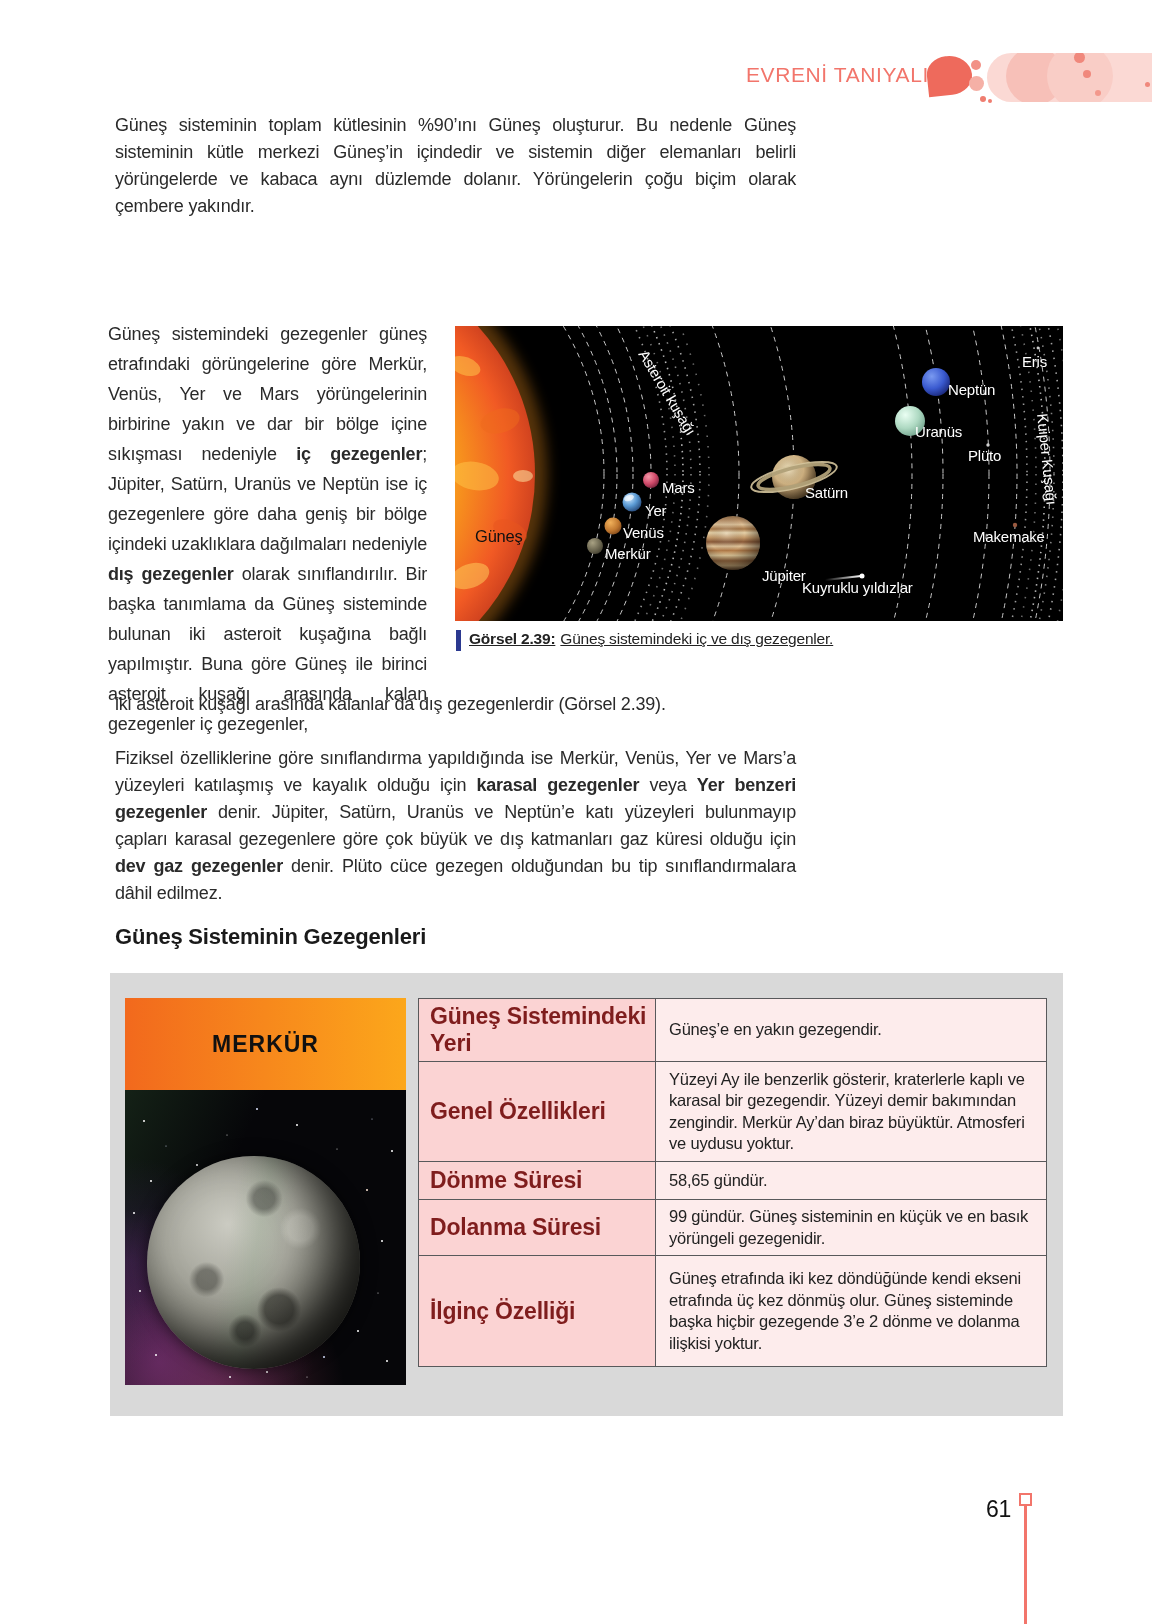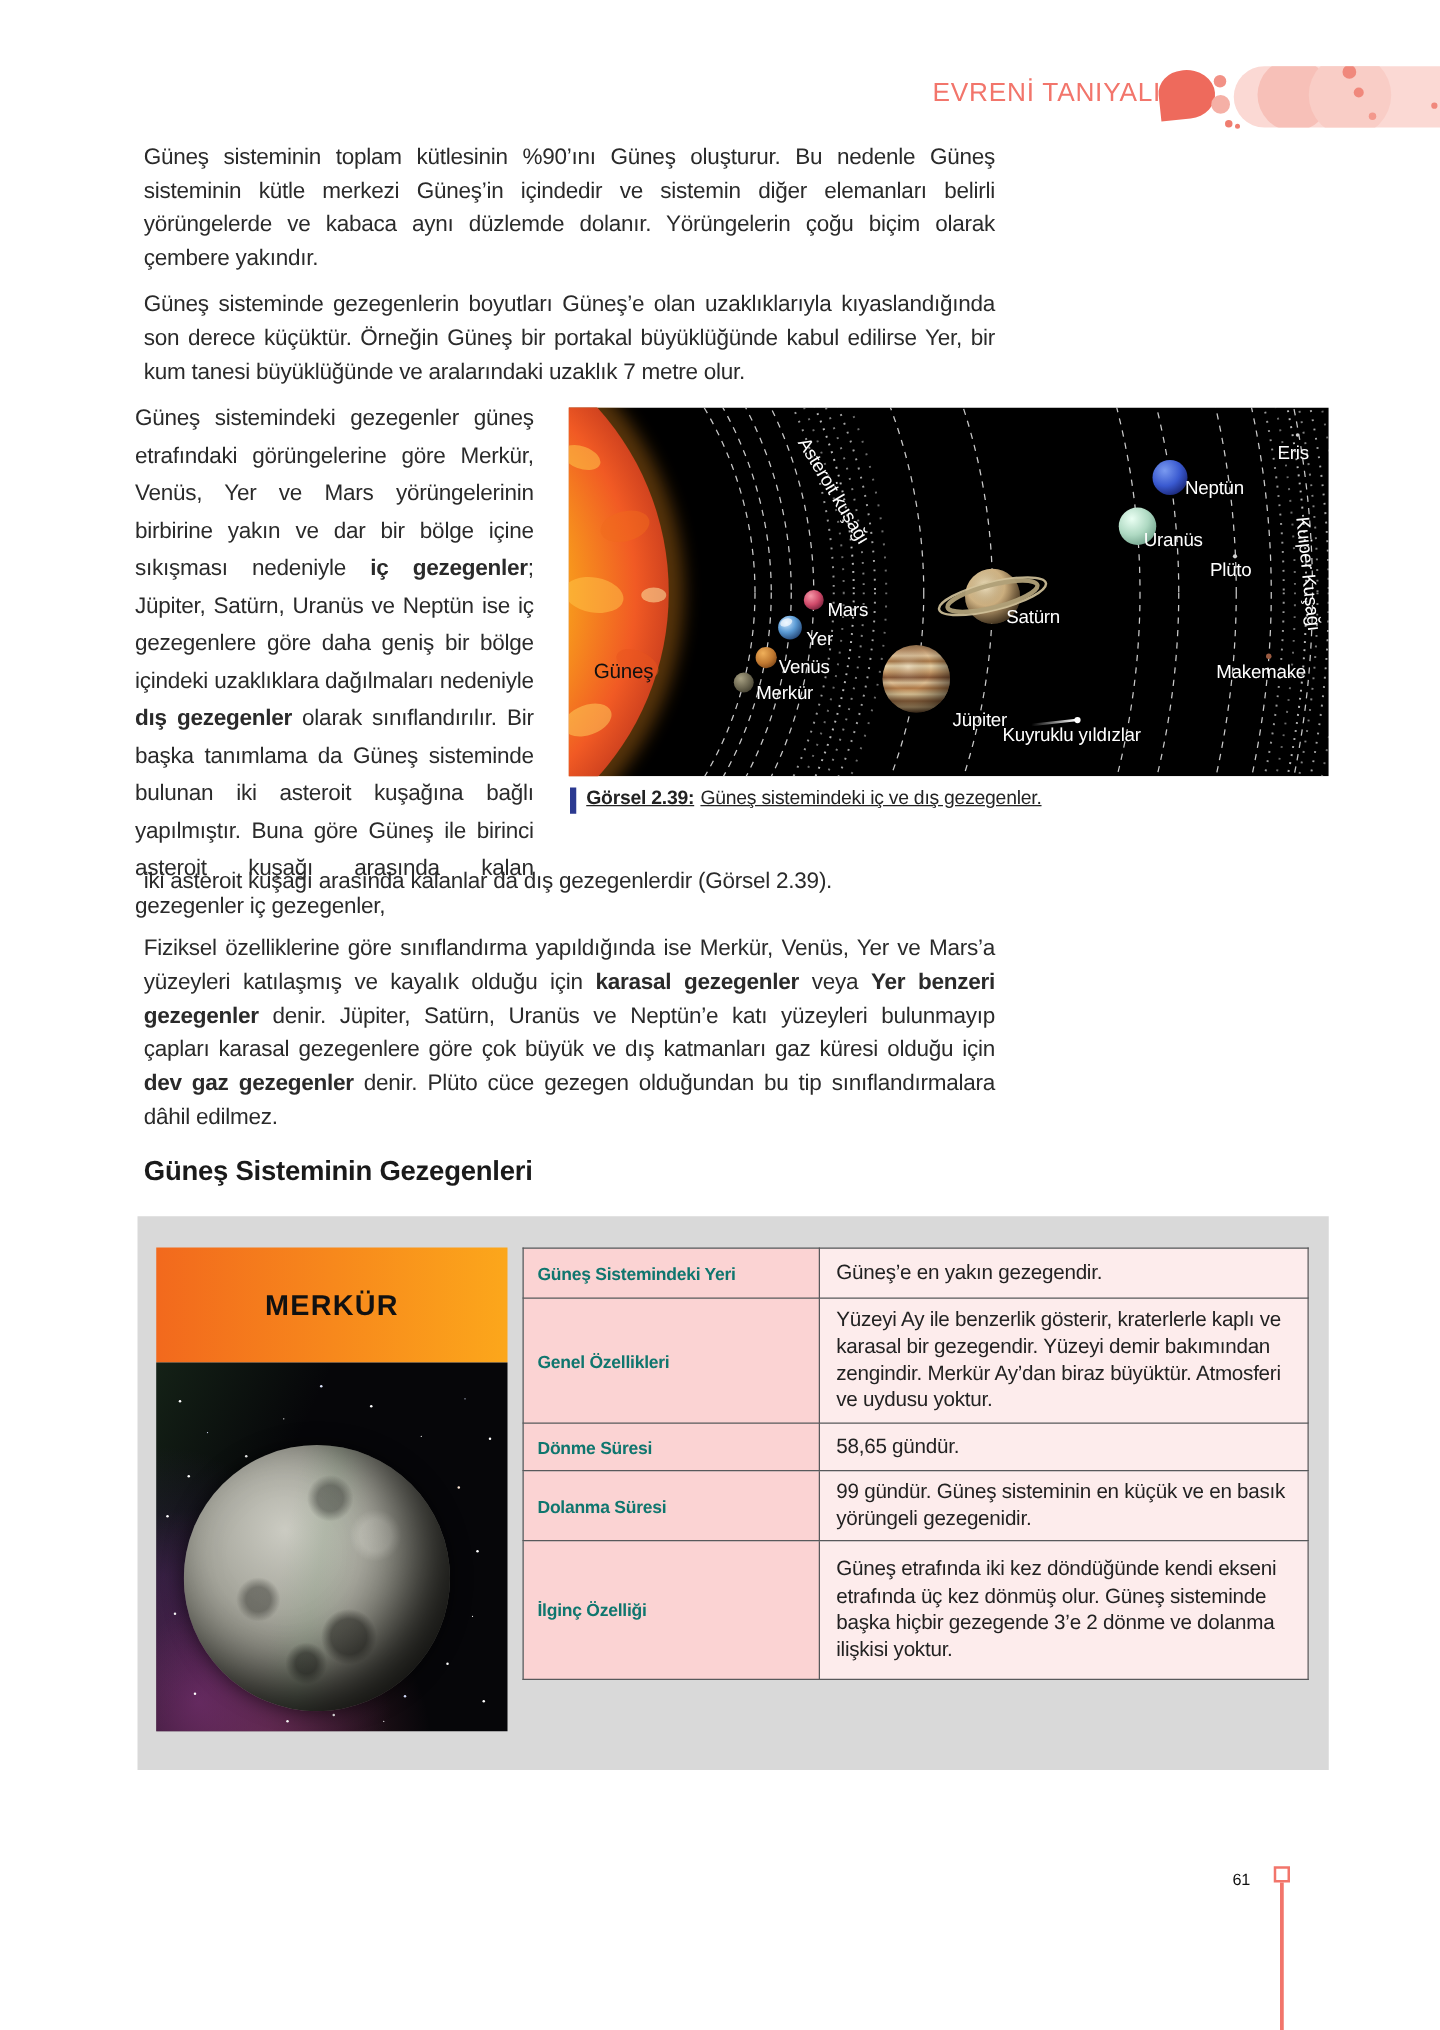--- a/index.html
+++ b/index.html
@@ -82,29 +82,29 @@
              252px 202px 0 -.5px #fff, 256px 150px 0 0 #fff, 241px 99px 0 0 #ffe9d9,
              211px 58px 0 -.5px #fff, 171px 34px 0 0 #fff, 131px 18px 0 0 #dfe6ff,
              101px 44px 0 -.5px #fff, 71px 74px 0 0 #fff, 141px 281px 0 0 #fff,
              181px 286px 0 -.5px #fff, 261px 270px 0 0 #fff, 266px 60px 0 0 #fff,
              246px 28px 0 -.5px #dfe6ff, 104px 286px 0 0 #fff, 30px 264px 0 0 #fff,
              8px 122px 0 0 #fff; }
 
   
   .info-table { position:absolute; left:418px; top:998px; border-collapse:collapse; table-layout:fixed; }
   .info-table td { border:1.5px solid #58595b; vertical-align:middle; }
-  .info-table .lbl { width:237px; background:#fbd3d3; font-weight:700; font-size:14px;
-                     padding:4px 6px 4px 11px; color:#0f766e; }
+  .info-table .lbl { width:237px; background:#fbd3d3; font-weight:700; font-size:23px;
+                     padding:4px 6px 4px 11px; color:#7f1d1d; }
   .info-table .val { width:391px; background:#fdecec; font-size:16.5px; line-height:21.5px;
                      padding:5px 8px 5px 13px; color:#222; }
   .r1 { height:40px; } .r2 { height:100px; } .r3 { height:38px; }
   .r4 { height:56px; } .r5 { height:42px; } .r6 { height:111px; }
 
   
-  .page-num { position:absolute; left:986px; top:1496px; font-size:13px; color:#111; }
+  .page-num { position:absolute; left:986px; top:1496px; font-size:23px; color:#111; }
   .pin-square { position:absolute; left:1019px; top:1493px; width:13px; height:13px;
                 border:2.5px solid #f2756b; background:#fff; }
   .pin-line { position:absolute; left:1024px; top:1506px; width:3px; height:118px; background:#f2756b; }
 </style>
 </head>
 <body>
 
 <div class="page">
 
   <div class="unit-title">EVRENİ TANIYALIM</div>
@@ -116,21 +116,20 @@
   <div class="decor-band">
     <div class="c band-c1"></div>
     <div class="c band-c2"></div>
     <div class="c band-d1"></div>
     <div class="c band-d2"></div>
     <div class="c band-d3"></div>
     <div class="c band-d4"></div>
   </div>
 
   <div class="para p1">Güneş sisteminin toplam kütlesinin %90’ını Güneş oluşturur. Bu nedenle Güneş sisteminin kütle merkezi Güneş’in içindedir ve sistemin diğer elemanları belirli yörüngelerde ve kabaca aynı düzlemde dolanır. Yörüngelerin çoğu biçim olarak çembere yakındır.</div>
-  <div class="para p2">Güneş sisteminde gezegenlerin boyutları Güneş’e olan uzaklıklarıyla kıyaslandığında son derece küçüktür. Örneğin Güneş bir portakal büyüklüğünde kabul edilirse Yer, bir kum tanesi büyüklüğünde ve aralarındaki uzaklık 7 metre olur.</div>
   <div class="para p3"><span>Güneş sistemindeki gezegenler güneş etrafındaki görüngelerine göre Merkür, Venüs, Yer ve Mars yörüngelerinin birbirine yakın ve dar bir bölge içine sıkışması nedeniyle </span><span class="seg-b">iç gezegenler</span><span>; Jüpiter, Satürn, Uranüs ve Neptün ise iç gezegenlere göre daha geniş bir bölge içindeki uzaklıklara dağılmaları nedeniyle </span><span class="seg-b">dış gezegenler</span><span> olarak sınıflandırılır. Bir başka tanımlama da Güneş sisteminde bulunan iki asteroit kuşağına bağlı yapılmıştır. Buna göre Güneş ile birinci asteroit kuşağı arasında kalan gezegenler iç gezegenler,</span></div>
   <div class="para p3cont">iki asteroit kuşağı arasında kalanlar da dış gezegenlerdir (Görsel 2.39).</div>
   <div class="para p4"><span>Fiziksel özelliklerine göre sınıflandırma yapıldığında ise Merkür, Venüs, Yer ve Mars’a yüzeyleri katılaşmış ve kayalık olduğu için </span><span class="seg-b">karasal gezegenler</span><span> veya </span><span class="seg-b">Yer benzeri gezegenler</span><span> denir. Jüpiter, Satürn, Uranüs ve Neptün’e katı yüzeyleri bulunmayıp çapları karasal gezegenlere göre çok büyük ve dış katmanları gaz küresi olduğu için </span><span class="seg-b">dev gaz gezegenler</span><span> denir. Plüto cüce gezegen olduğundan bu tip sınıflandırmalara dâhil edilmez.</span></div>
 
   <div class="figure-wrap">
     <svg viewBox="0 0 608 295" xmlns="http://www.w3.org/2000/svg">
       <defs>
         <filter id="b6" x="-30%" y="-30%" width="160%" height="160%">
             <feGaussianBlur stdDeviation="7"></feGaussianBlur>
           </filter>

